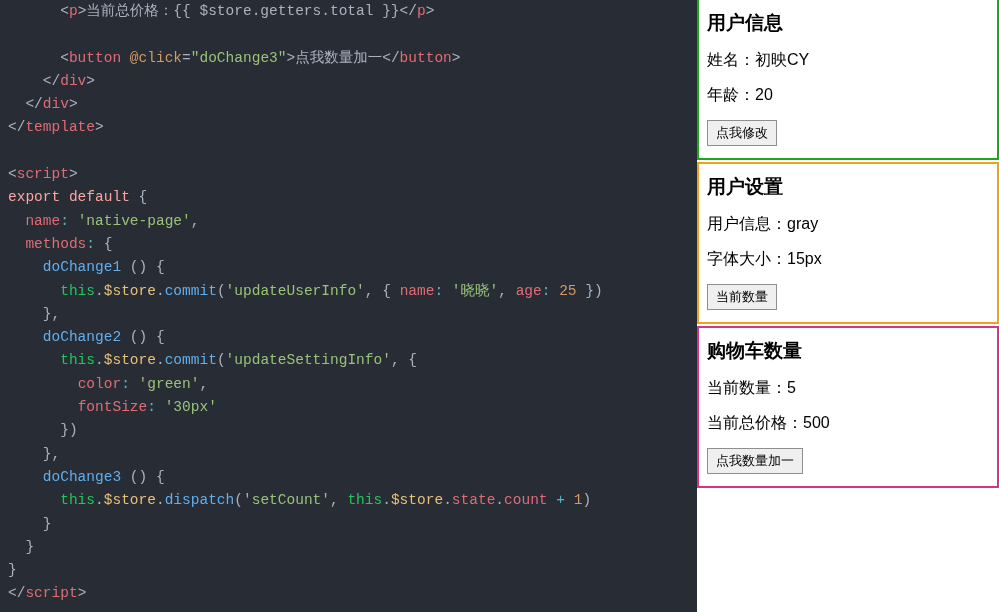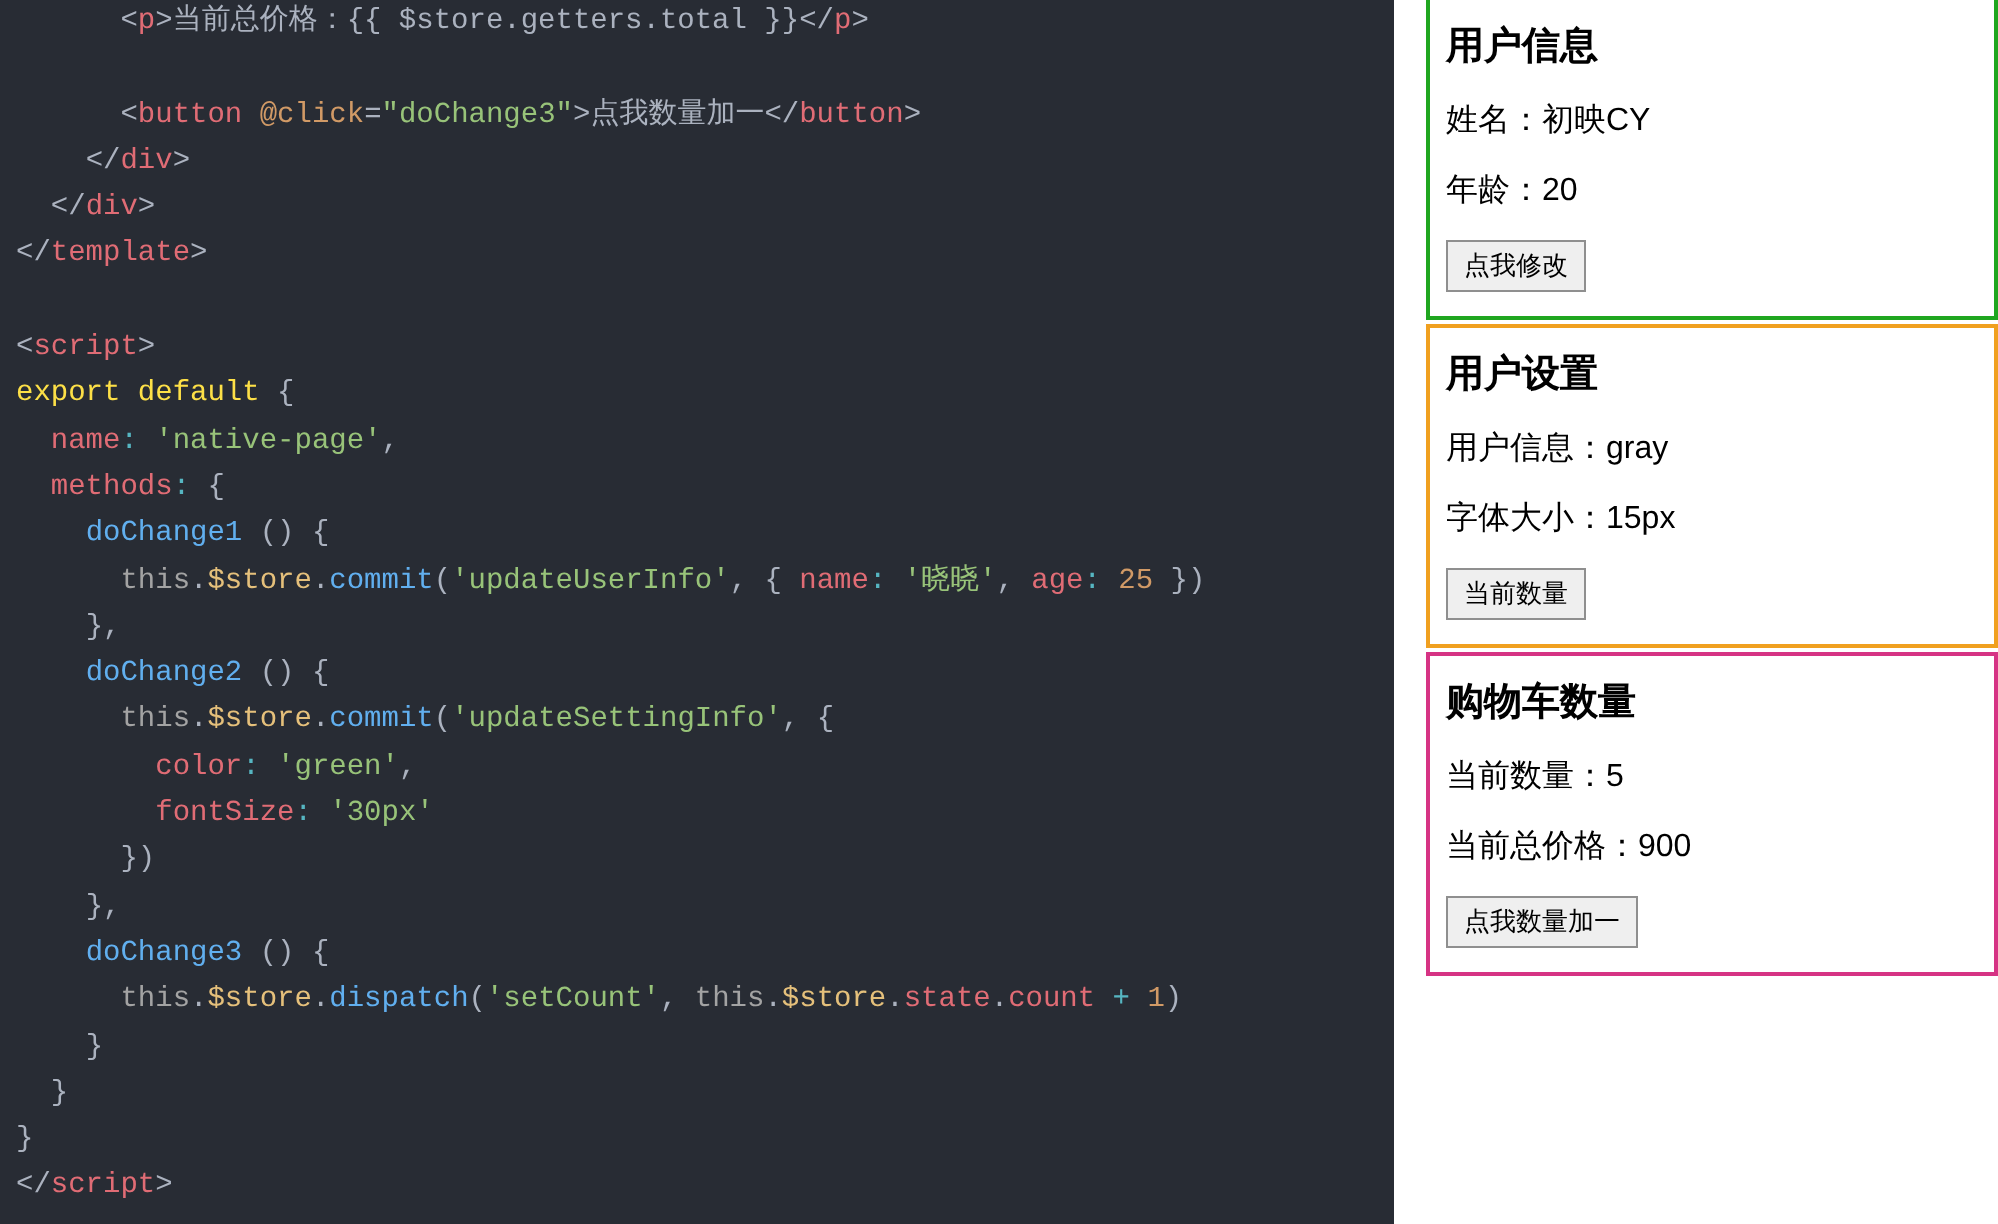--- a/index.html
+++ b/index.html
@@ -21,21 +21,20 @@
   white-space: pre;
   overflow: hidden;
 }
 .preview-pane {
   width: 302px;
   height: 604px;
   background: #ffffff;
   font-family: Arial, 'Microsoft YaHei', sans-serif;
   color: #000;
   overflow: hidden;
-  padding-left: 16px;
 }
 .panel {
   padding: 10px 8px 12px 8px;
   margin-bottom: 2px;
   border: 2px solid;
 }
 .panel-green { border-color: #1fa61f; }
 .panel-orange { border-color: #f0a020; }
 .panel-magenta { border-color: #d63384; }
 .panel h3 {
@@ -53,25 +52,25 @@
   background: #efefef;
   border: 1px solid #8f8f8f;
   cursor: pointer;
   font-family: Liberation Mono, monospace;
 }
 
 .tag { color: #e06c75; }
 .attr { color: #d19a66; }
 .punct { color: #abb2bf; }
 .str { color: #98c379; }
-.kw { color: #fde047; font-family: Liberation Mono, monospace; }
+.kw { color: #fca5a5; font-family: Liberation Mono, monospace; }
 .func { color: #61afef; }
 .prop { color: #e06c75; }
 .op { color: #56b6c2; }
-.this { color: #a3a3a3; }
+.this { color: #22c55e; }
 .varname { color: #e5c07b; }
 .num { color: #d19a66; }
 .txt { color: #abb2bf; }
 </style>
 </head>
 <body>
 
 <div class="code-pane" id="code-root"><div><span class="txt">      </span><span class="punct">&lt;</span><span class="tag">p</span><span class="punct">&gt;</span><span class="txt">当前总价格：{{ $store.getters.total }}</span><span class="punct">&lt;/</span><span class="tag">p</span><span class="punct">&gt;</span></div><div>&nbsp;</div><div><span class="txt">      </span><span class="punct">&lt;</span><span class="tag">button</span><span class="txt"> </span><span class="attr">@click</span><span class="punct">=</span><span class="str">"doChange3"</span><span class="punct">&gt;</span><span class="txt">点我数量加一</span><span class="punct">&lt;/</span><span class="tag">button</span><span class="punct">&gt;</span></div><div><span class="txt">    </span><span class="punct">&lt;/</span><span class="tag">div</span><span class="punct">&gt;</span></div><div><span class="txt">  </span><span class="punct">&lt;/</span><span class="tag">div</span><span class="punct">&gt;</span></div><div><span class="punct">&lt;/</span><span class="tag">template</span><span class="punct">&gt;</span></div><div>&nbsp;</div><div><span class="punct">&lt;</span><span class="tag">script</span><span class="punct">&gt;</span></div><div><span class="kw">export</span><span class="txt"> </span><span class="kw">default</span><span class="txt"> </span><span class="punct">{</span></div><div><span class="txt">  </span><span class="prop">name</span><span class="op">:</span><span class="txt"> </span><span class="str">'native-page'</span><span class="punct">,</span></div><div><span class="txt">  </span><span class="prop">methods</span><span class="op">:</span><span class="txt"> </span><span class="punct">{</span></div><div><span class="txt">    </span><span class="func">doChange1</span><span class="txt"> </span><span class="punct">()</span><span class="txt"> </span><span class="punct">{</span></div><div><span class="txt">      </span><span class="this">this</span><span class="punct">.</span><span class="varname">$store</span><span class="punct">.</span><span class="func">commit</span><span class="punct">(</span><span class="str">'updateUserInfo'</span><span class="punct">,</span><span class="txt"> </span><span class="punct">{</span><span class="txt"> </span><span class="prop">name</span><span class="op">:</span><span class="txt"> </span><span class="str">'晓晓'</span><span class="punct">,</span><span class="txt"> </span><span class="prop">age</span><span class="op">:</span><span class="txt"> </span><span class="num">25</span><span class="txt"> </span><span class="punct">}</span><span class="punct">)</span></div><div><span class="txt">    </span><span class="punct">}</span><span class="punct">,</span></div><div><span class="txt">    </span><span class="func">doChange2</span><span class="txt"> </span><span class="punct">()</span><span class="txt"> </span><span class="punct">{</span></div><div><span class="txt">      </span><span class="this">this</span><span class="punct">.</span><span class="varname">$store</span><span class="punct">.</span><span class="func">commit</span><span class="punct">(</span><span class="str">'updateSettingInfo'</span><span class="punct">,</span><span class="txt"> </span><span class="punct">{</span></div><div><span class="txt">        </span><span class="prop">color</span><span class="op">:</span><span class="txt"> </span><span class="str">'green'</span><span class="punct">,</span></div><div><span class="txt">        </span><span class="prop">fontSize</span><span class="op">:</span><span class="txt"> </span><span class="str">'30px'</span></div><div><span class="txt">      </span><span class="punct">}</span><span class="punct">)</span></div><div><span class="txt">    </span><span class="punct">}</span><span class="punct">,</span></div><div><span class="txt">    </span><span class="func">doChange3</span><span class="txt"> </span><span class="punct">()</span><span class="txt"> </span><span class="punct">{</span></div><div><span class="txt">      </span><span class="this">this</span><span class="punct">.</span><span class="varname">$store</span><span class="punct">.</span><span class="func">dispatch</span><span class="punct">(</span><span class="str">'setCount'</span><span class="punct">,</span><span class="txt"> </span><span class="this">this</span><span class="punct">.</span><span class="varname">$store</span><span class="punct">.</span><span class="prop">state</span><span class="punct">.</span><span class="prop">count</span><span class="txt"> </span><span class="op">+</span><span class="txt"> </span><span class="num">1</span><span class="punct">)</span></div><div><span class="txt">    </span><span class="punct">}</span></div><div><span class="txt">  </span><span class="punct">}</span></div><div><span class="punct">}</span></div><div><span class="punct">&lt;/</span><span class="tag">script</span><span class="punct">&gt;</span></div></div>
 
 <div class="preview-pane">
@@ -97,18 +96,18 @@
     </p>
     <button>当前数量</button>
   </div>
 
   <div class="panel panel-magenta">
     <h3>购物车数量</h3>
     <p>
       <span>当前数量：</span><span>5</span>
     </p>
     <p>
-      <span>当前总价格：</span><span>900</span>
+      <span>当前总价格：</span><span>500</span>
     </p>
     <button>点我数量加一</button>
   </div>
 
 </div>
 
 </body></html>

